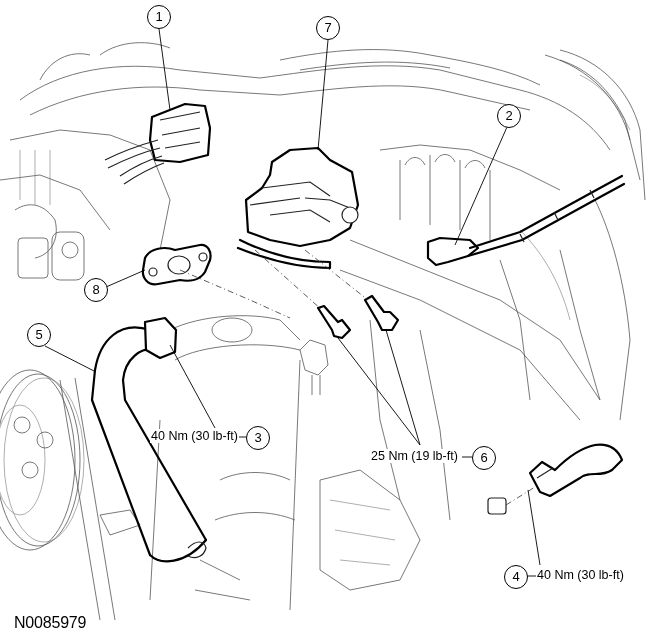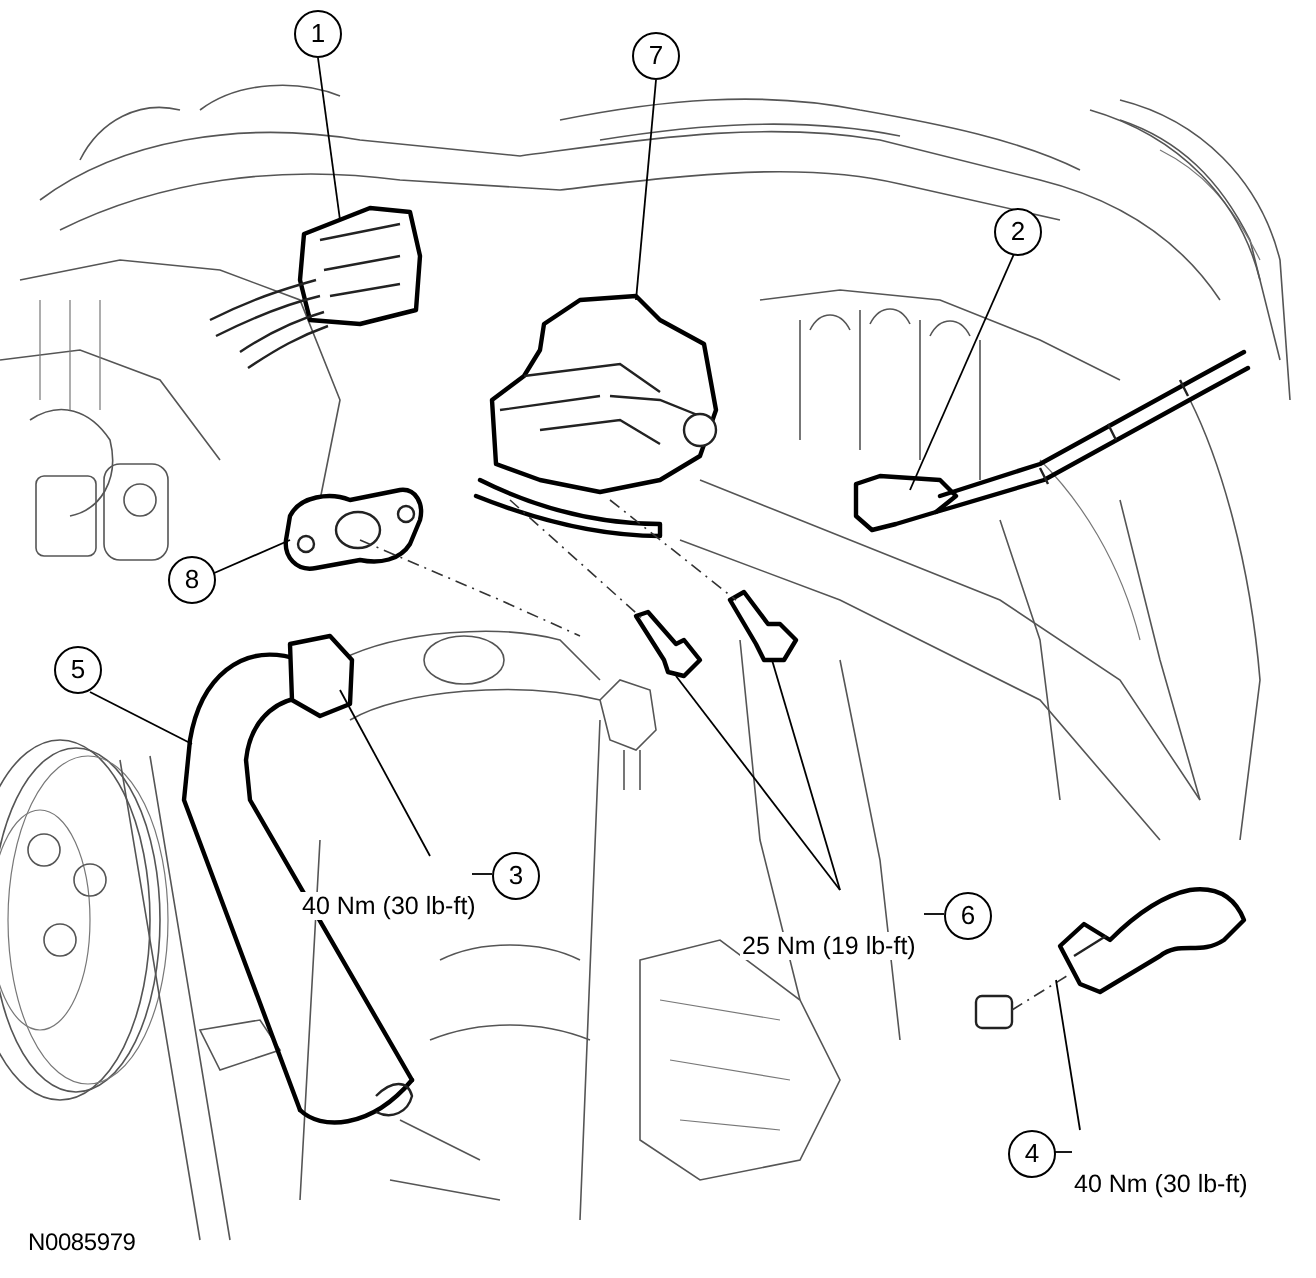--- a/index.html
+++ b/index.html
@@ -7,22 +7,22 @@
     #diagram { position: absolute; left: 0; top: 0; width: 658px; height: 639px; }
     .thin { stroke: #555; stroke-width: 0.8; fill: none; }
     .thin2 { stroke: #777; stroke-width: 0.6; fill: none; }
     .bold { stroke: #000; stroke-width: 2.2; fill: #fff; stroke-linejoin: round; }
     .boldn { stroke: #000; stroke-width: 2.2; fill: none; stroke-linejoin: round; stroke-linecap: round; }
     .med { stroke: #222; stroke-width: 1.2; fill: #fff; }
     .medn { stroke: #222; stroke-width: 1.2; fill: none; }
     .dash { stroke: #333; stroke-width: 0.8; fill: none; stroke-dasharray: 6 3 1 3; }
     .leader { stroke: #000; stroke-width: 0.9; fill: none; }
     .callout { position: absolute; width: 22px; height: 22px; border: 1px solid #000; border-radius: 50%; background: #fff; font-size: 13px; line-height: 22px; text-align: center; color: #000; box-sizing: content-box; }
-    .torque { position: absolute; font-size: 12.5px; color: #000; white-space: nowrap; background: #fff; padding: 0 1px; margin-top: 17px; }
-    .figid { position: absolute; left: 14px; top: 614px; font-size: 12px; color: #000; letter-spacing: -0.2px; }
+    .torque { position: absolute; font-size: 12.5px; color: #000; white-space: nowrap; background: #fff; padding: 0 1px; }
+    .figid { position: absolute; left: 14px; top: 614px; font-size: 16px; color: #000; letter-spacing: -0.2px; }
   </style>
 </head>
 <body>
 
 <svg id="diagram" viewBox="0 0 658 639" xmlns="http://www.w3.org/2000/svg">
 
   <g>
 
     <path class="thin" d="M20,100 C60,70 120,60 180,70 L260,78 C320,70 380,60 440,70 L520,90 C560,100 590,120 610,150"></path>
     <path class="thin" d="M30,115 C80,90 140,82 200,90 L280,95 C340,88 400,80 450,92 L530,110"></path>

